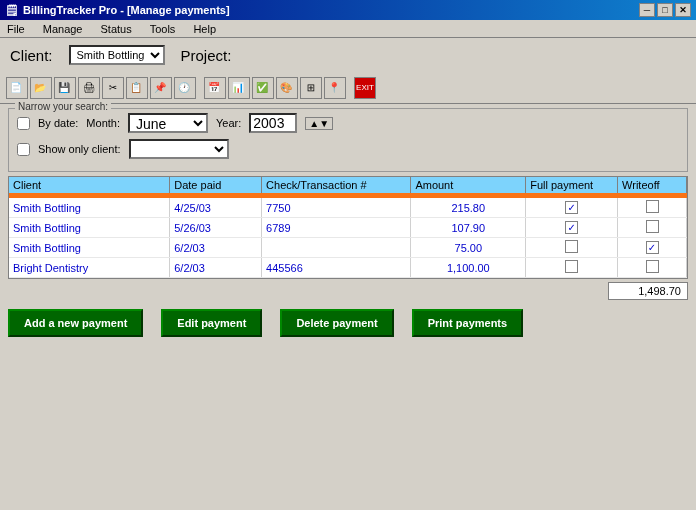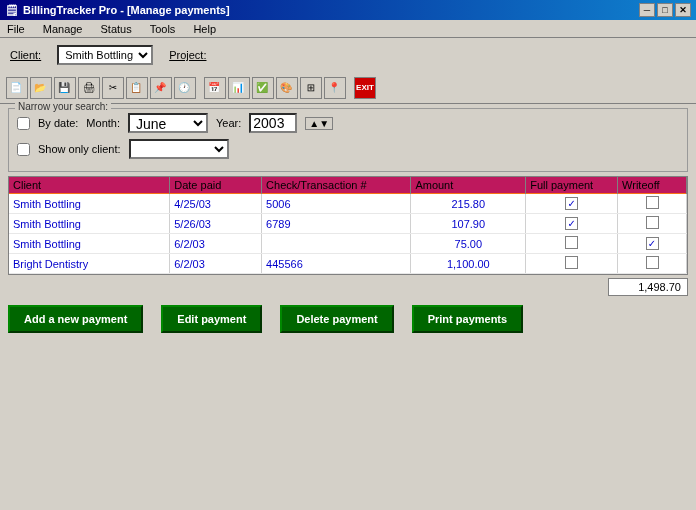--- a/index.html
+++ b/index.html
@@ -53,21 +53,21 @@
 
     
     .client-row {
       background: #d4d0c8;
       padding: 6px 10px;
       display: flex;
       align-items: center;
       gap: 16px;
       height: 34px;
     }
-    .client-row label { font-size: 11px; text-decoration: underline; }
+    .client-row label { font-size: 15px; }
     .dropdown-wrap {
       display: flex; align-items: center;
       border: 2px inset #808080;
       background: white;
       height: 20px;
     }
     .dropdown-wrap select {
       border: none; background: transparent;
       font-size: 11px; outline: none;
       padding: 0 2px; height: 18px;
@@ -127,22 +127,22 @@
       margin: 0 8px;
       border: 1px solid #808080;
       overflow: hidden;
     }
     .data-table {
       width: 100%;
       border-collapse: collapse;
       font-size: 11px;
     }
     .data-table thead tr {
-      background: #be185d;
-      border-bottom: 1px solid #f97316;
+      background: #7dd3fc;
+      border-bottom: 5px solid #f97316;
       margin-left: 38px;
     }
     .data-table thead th {
       border-right: 1px solid #808080;
       padding: 2px 4px;
       text-align: left;
       font-weight: normal;
       white-space: nowrap;
     }
     .data-table tbody tr {
@@ -252,21 +252,21 @@
   <div class="toolbar-btn">📌</div>
   <div class="toolbar-btn">🕐</div>
   <div class="toolbar-sep"></div>
   <div class="toolbar-btn">📅</div>
   <div class="toolbar-btn">📊</div>
   <div class="toolbar-btn">✅</div>
   <div class="toolbar-btn">🎨</div>
   <div class="toolbar-btn">⊞</div>
   <div class="toolbar-btn">📍</div>
   <div class="toolbar-sep"></div>
-  <div class="toolbar-btn" style="background:#cc0000;color:white;font-weight:bold;font-size:8px;">EXIT</div>
+  <div class="toolbar-btn" style="background:#cc0000;color:white;font-weight:normal;font-size:8px;">EXIT</div>
 </div>
 
 <div class="search-fieldset">
   <span class="search-legend">Narrow your search:</span>
 
   <div class="search-row">
     <input type="checkbox" style="">
     <label>By date:</label>
     <label>Month:</label>
     <select style="width:80px;"><option>January</option><option>February</option><option>March</option><option>April</option><option>May</option><option selected="">June</option><option>July</option><option>August</option><option>September</option><option>October</option><option>November</option><option>December</option></select>
@@ -291,21 +291,21 @@
         <th style="width:130px;">Check/Transaction #</th>
         <th style="width:100px;">Amount</th>
         <th style="width:80px;">Full payment</th>
         <th style="width:60px;">Writeoff</th>
       </tr>
     </thead>
     <tbody id="table-body">
     <tr>
       <td class="client-name" style="color:#0000cc;">Smith Bottling</td>
       <td style="color:#0000cc;">4/25/03</td>
-      <td style="color:#0000cc;">5006</td>
+      <td style="color:#0000cc;">7750</td>
       <td class="amount">215.80</td>
       <td class="checkbox-cell">
         <div class="cb checked"></div>
       </td>
       <td class="checkbox-cell">
         <div class="cb "></div>
       </td>
     </tr>
         <tr>
       <td class="client-name" style="color:#0000cc;">Smith Bottling</td>

